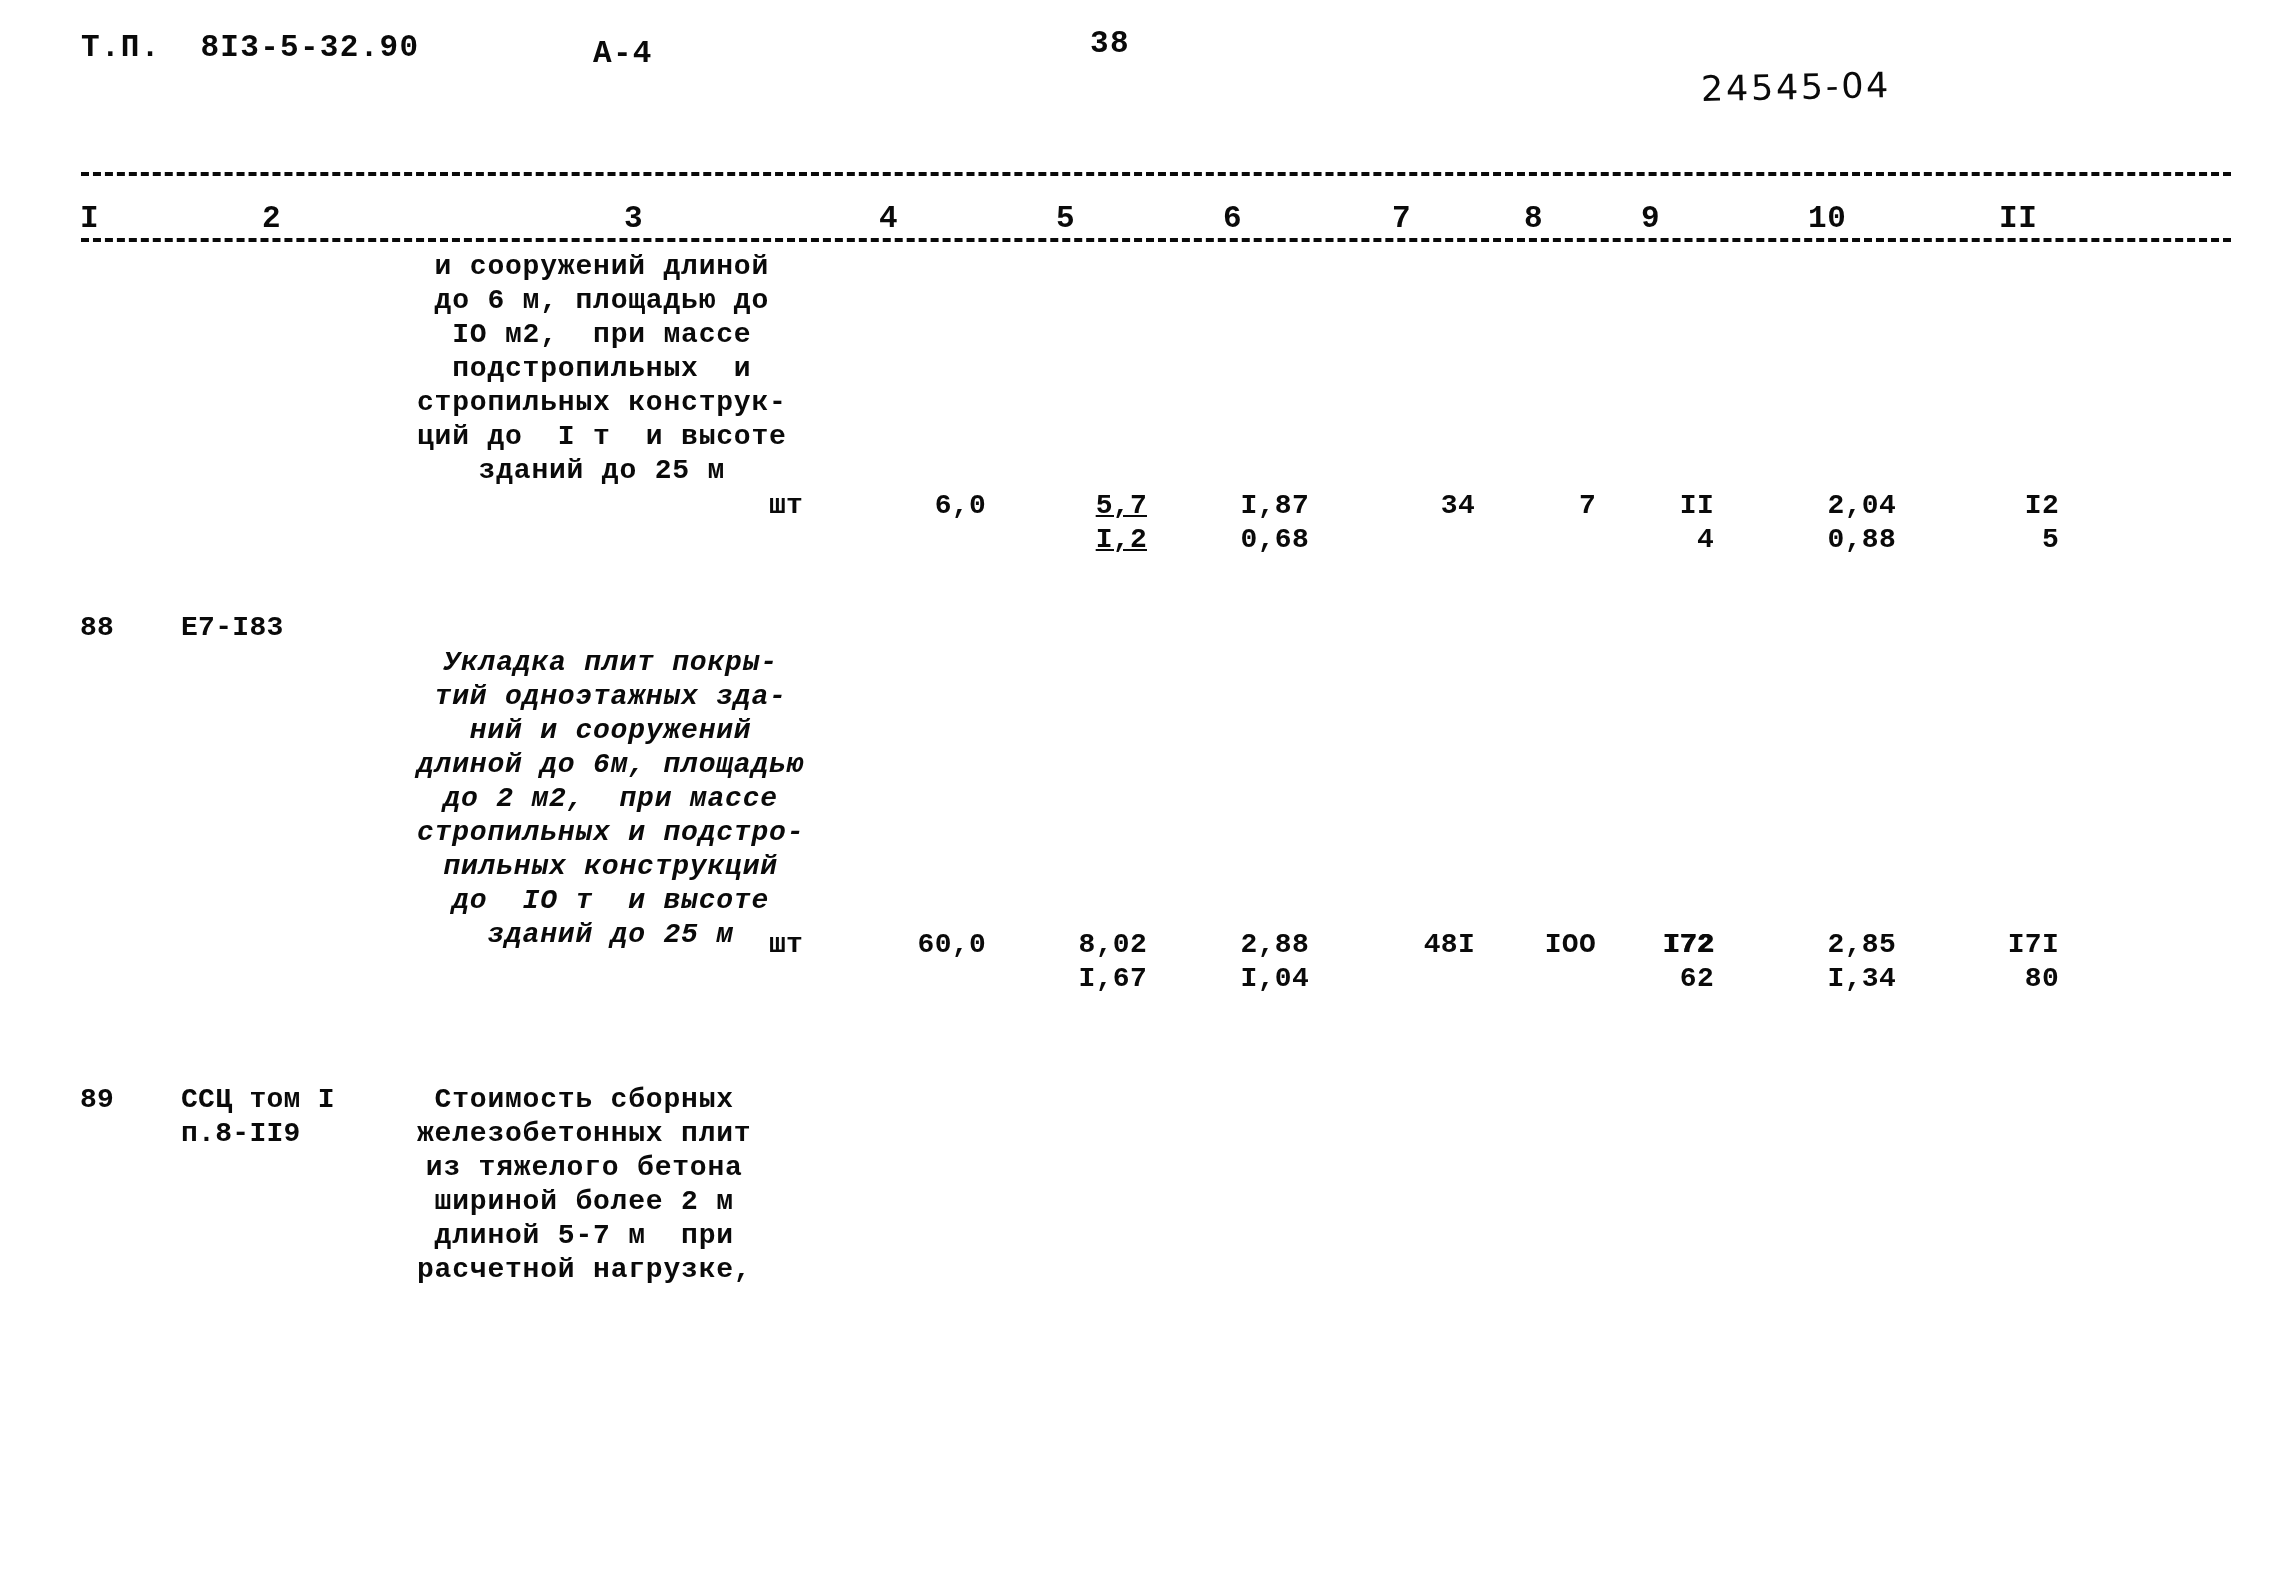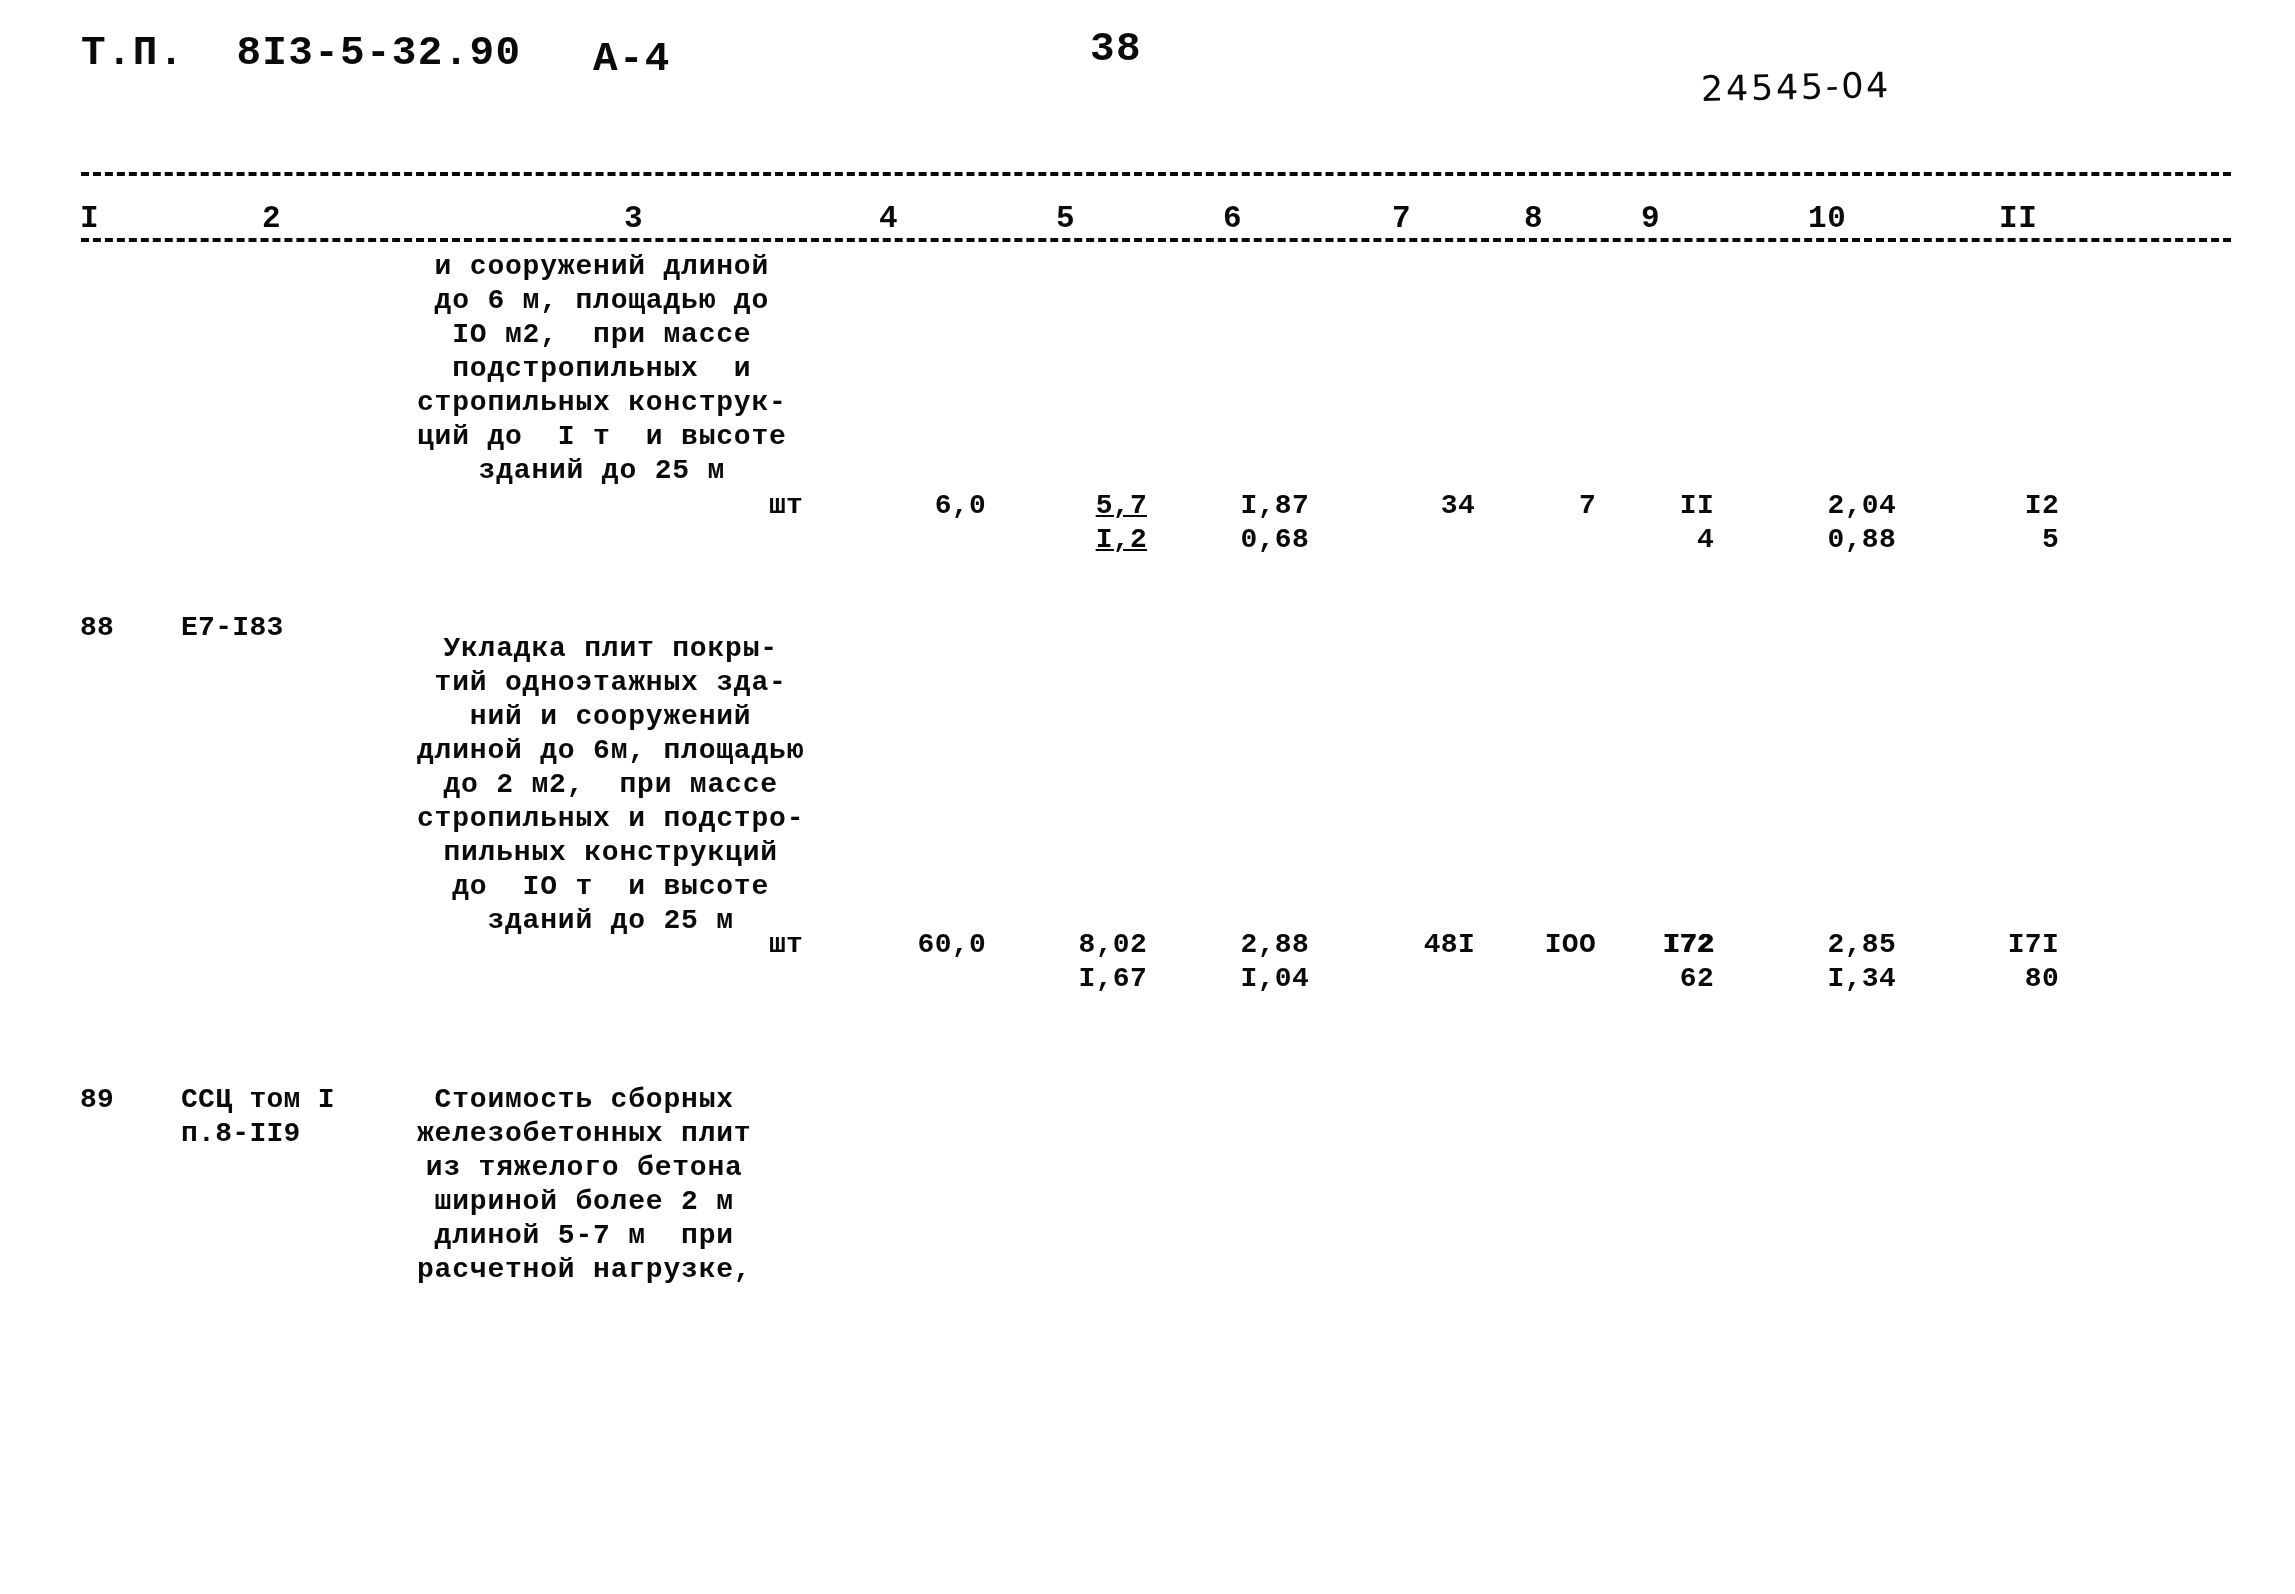--- a/index.html
+++ b/index.html
@@ -14,21 +14,21 @@
     background: #ffffff;
     font-family: "Liberation Mono", "DejaVu Sans Mono", monospace;
     color: #0a0a0a;
     overflow: hidden;
   }
 
   
   .hdr {
     position: absolute;
     white-space: pre;
-    font-size: 41px;
+    font-size: 31px;
     letter-spacing: 1.3px;
     font-weight: 700;
   }
   #hdr-doccode { left: 81px; top: 30px; }
   #hdr-sheet   { left: 593px; top: 36px; }
   #hdr-page    { left: 1090px; top: 26px; font-weight: 700; }
 
   #hdr-handwritten {
     position: absolute;
     left: 1701px;
@@ -134,21 +134,21 @@
         <div class="cell c-8" style="top: 489px;">7</div>
         <div class="cell c-5" style="top: 489px; text-decoration: underline;"><div>5,7</div><div>I,2</div></div>
         <div class="cell c-6" style="top: 489px;"><div>I,87</div><div>0,68</div></div>
         <div class="cell c-9" style="top: 489px;"><div>II</div><div>4</div></div>
         <div class="cell c-10" style="top: 489px;"><div>2,04</div><div>0,88</div></div>
         <div class="cell c-11" style="top: 489px;"><div>I2</div><div>5</div></div>
       </div>
       <div class="row">
         <div class="cell c-no" style="top: 611px;">88</div>
         <div class="cell c-code" style="top: 611px;">Е7-I83</div>
-        <div class="cell c-desc desc" style="top: 632px;">Укладка плит покры-
+        <div class="cell c-desc desc" style="top: 646px; font-style: italic;">Укладка плит покры-
 тий одноэтажных зда-
 ний и сооружений
 длиной до 6м, площадью
 до 2 м2,  при массе
 стропильных и подстро-
 пильных конструкций
 до  IO т  и высоте
 зданий до 25 м</div>
         <div class="cell c-unit" style="top: 928px;">шт</div>
         <div class="cell c-4" style="top: 928px;">60,0</div>

